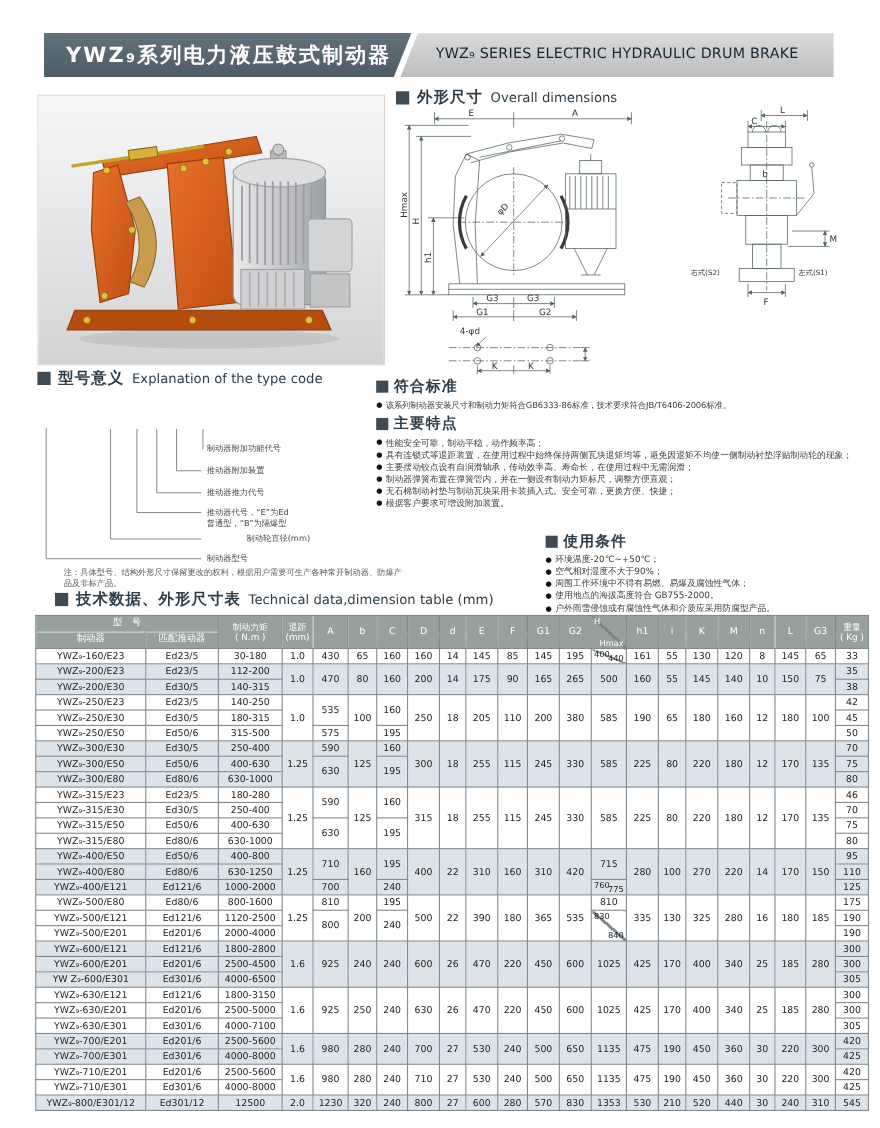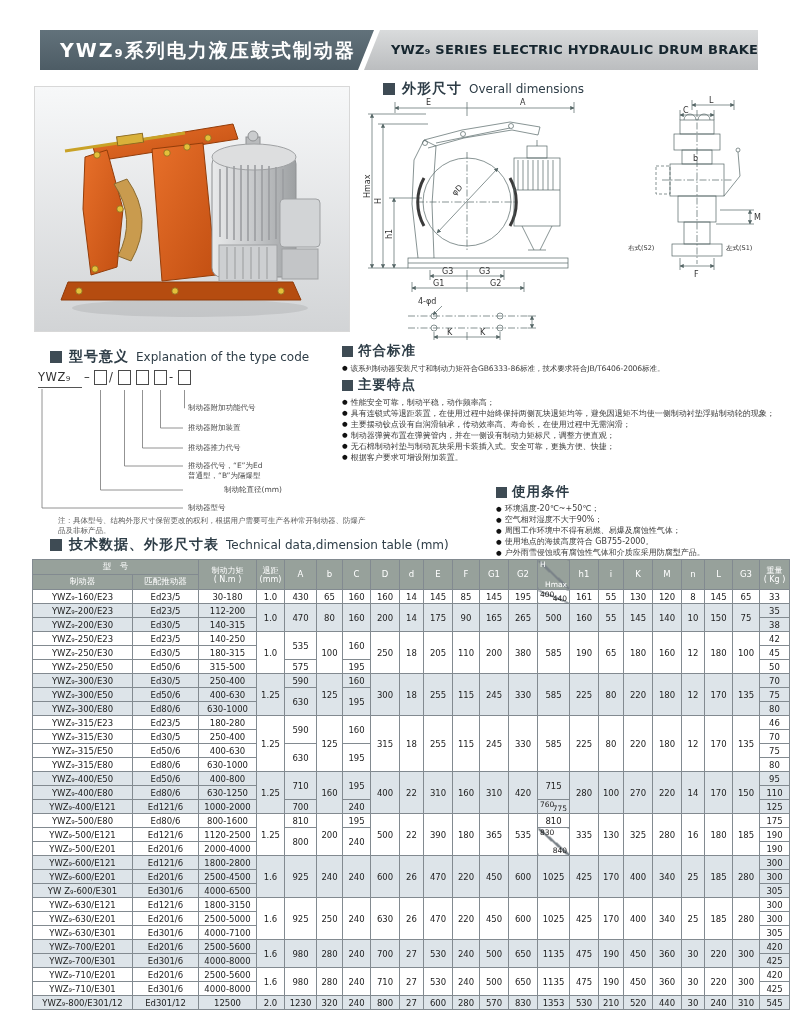--- a/index.html
+++ b/index.html
@@ -6,21 +6,21 @@
   html,body { background:#ffffff; }
   body { font-family:"DejaVu Sans", "Liberation Sans", sans-serif; }
   .page { position:relative; width:800px; height:1025px; background:#fff; overflow:hidden;border-radius:16px; }
 
   
   .band { position:absolute; top:30px; left:40px; width:718px; height:40px; display:flex; }
   .band-cn { width:334px; background:linear-gradient(#62727b,#4d5c65); color:#fff;
              font-size:19px; font-weight:bold; letter-spacing:2px; line-height:40px;
              padding-left:20px; clip-path:polygon(0 0,100% 0,calc(100% - 16px) 100%,0 100%); }
   .band-en { flex:1; margin-left:-10px; background:linear-gradient(#d9dbdc,#bbbdbf);
-             color:#16262f; font-size:13px; font-weight:bold; text-align:right; line-height:40px;
+             color:#16262f; font-size:13px; font-weight:normal; text-align:center; line-height:40px;
              clip-path:polygon(16px 0,100% 0,100% 100%,0 100%); letter-spacing:0.2px; }
 
   
   .photo { position:absolute; top:86px; left:34px; width:316px; height:246px; border:1px solid #d8d8d8; }
 
   
   .sec-head { position:absolute; display:flex; align-items:center; gap:7px; }
   .sq  { width:12px; height:12px; background:#3e4b54; flex:0 0 auto; }
   .cn  { font-weight:bold; font-size:14px; color:#2e3d47; letter-spacing:1px; white-space:nowrap; }
   .en  { font-size:12px; color:#2e3d47; white-space:nowrap; }
@@ -141,21 +141,21 @@
         <circle cx="132" cy="66" r="3.2"></circle>
           <circle cx="152" cy="60" r="3.2"></circle>
           <circle cx="173" cy="51" r="3.2"></circle>
         <circle cx="44" cy="204" r="3.2"></circle>
           <circle cx="140" cy="204" r="3.2"></circle>
           <circle cx="246" cy="204" r="3.2"></circle>
       </g>
     </svg>
   </div>
 
-  <div class="sec-head" style="top:80px;left:383px;text-align:right;">
+  <div class="sec-head" style="top:80px;left:360px;text-align:right;">
     <span class="sq"></span>
     <span class="cn">外形尺寸</span>
     <span class="en">Overall dimensions</span>
   </div>
 
   <svg class="dims-svg" width="432" height="248" viewBox="0 0 432 248">
     <defs>
       <marker id="ar" viewBox="0 0 10 10" refX="9" refY="5" markerWidth="6" markerHeight="6" orient="auto-start-reverse">
         <path d="M0,0 L10,5 L0,10 z" fill="#566"></path>
       </marker>
@@ -241,38 +241,27 @@
       <text class="dl" x="347" y="9">L</text>
       <text class="dl" x="321" y="19">C</text>
       <text class="dl" x="331" y="67">b</text>
       <text class="dl" x="392" y="126">M</text>
       <text class="dl" x="332" y="183">F</text>
       <text class="dls" x="266" y="156">右式(S2)</text>
       <text class="dls" x="364" y="156">左式(S1)</text>
     </g>
   </svg>
 
-  <div class="sec-head" style="top:348px;left:34px;margin-left:16px;">
+  <div class="sec-head" style="top:335px;left:34px;">
     <span class="sq"></span>
     <span class="cn">型号意义</span>
     <span class="en">Explanation of the type code</span>
   </div>
 
   <div class="tc-body">
-    <div class="tc-code">
-      <span class="tc-prefix">YWZ₉</span>
-      <span class="tc-sep1">–</span>
-      <span class="tc-box b1"></span>
-      <span class="tc-slash">/</span>
-      <span class="tc-box b2"></span>
-      <span class="tc-box b3"></span>
-      <span class="tc-box b4"></span>
-      <span class="tc-dash">-</span>
-      <span class="tc-box b5"></span>
-    </div>
     <svg class="tc-lines" width="330" height="196" viewBox="0 0 330 196">
       <g stroke="#777" fill="none" stroke-width="0.8">
         <path d="M148.5,24 V42 H148"></path>
         <path d="M124.5,24 V62 H147"></path>
         <path d="M106.5,24 V82 H147"></path>
         <path d="M88.5,24 V100 H147"></path>
         <path d="M64.5,24 V124 H147"></path>
         <path d="M6,23 V142 H147"></path>
       </g>
     </svg>

